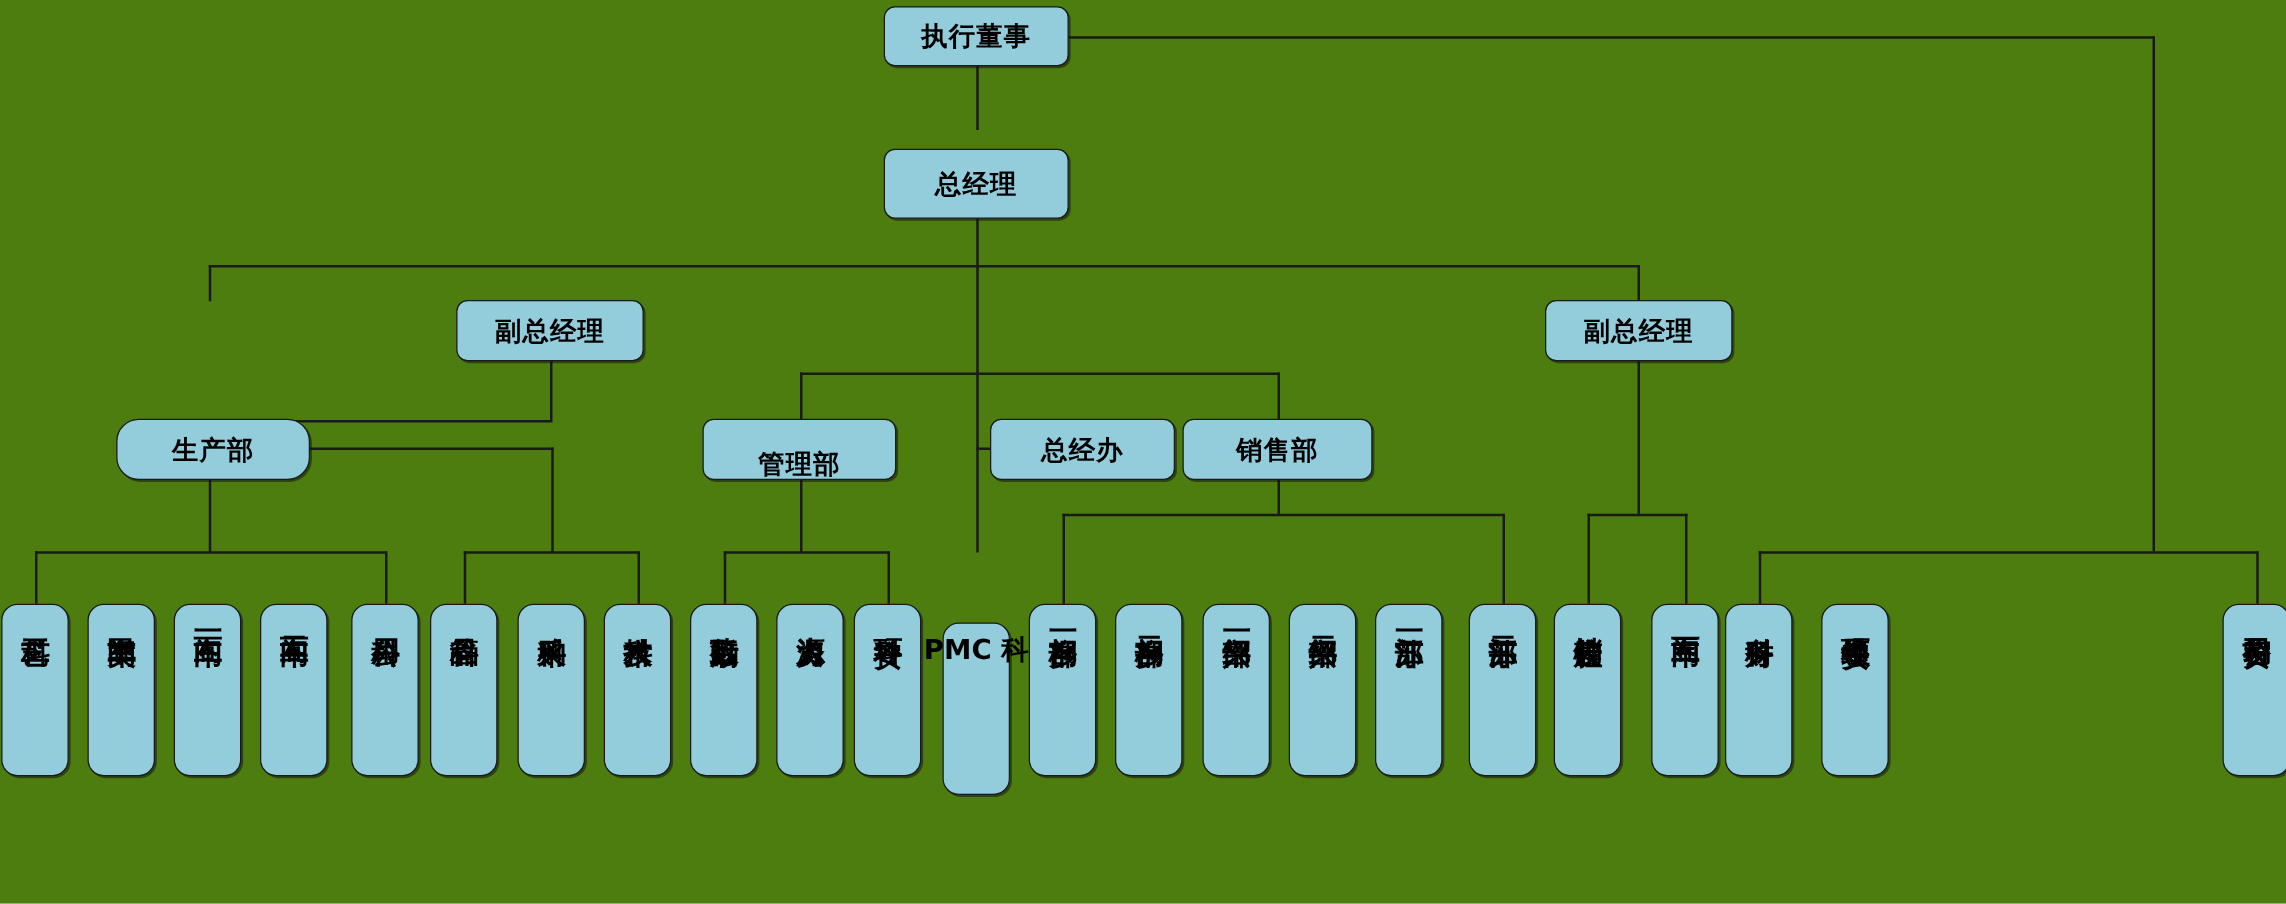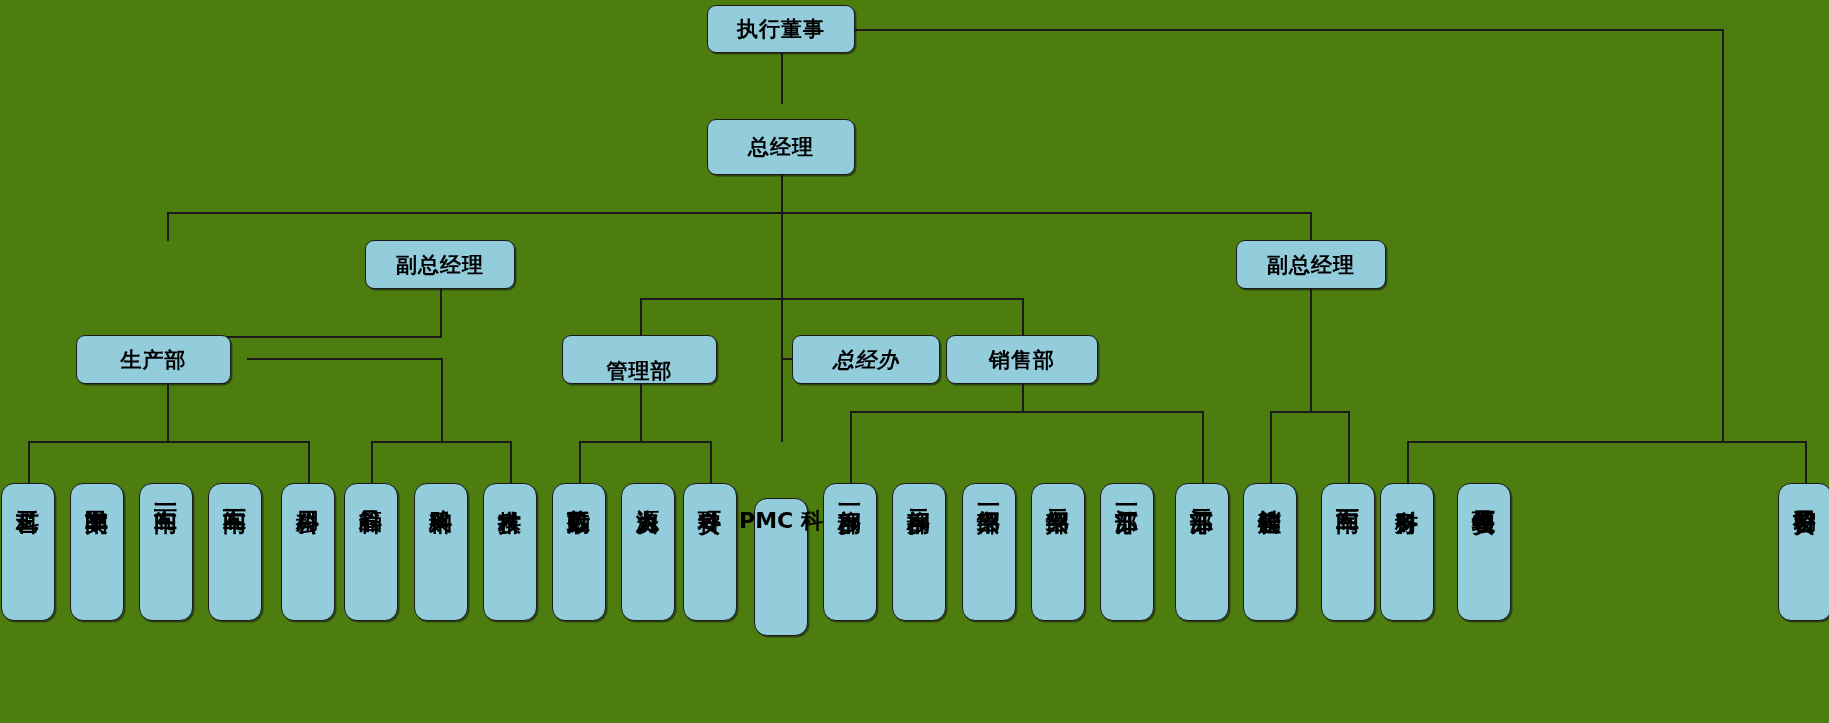--- a/index.html
+++ b/index.html
@@ -128,29 +128,29 @@
   </div>
 
   <div class="node horiz" style="left:365px;top:240px;width:150px;height:49px;">
     <span class="lbl">副总经理</span>
   </div>
 
   <div class="node horiz" style="left:1236px;top:240px;width:150px;height:49px;">
     <span class="lbl">副总经理</span>
   </div>
 
-  <div class="node horiz" style="left:76px;top:335px;width:155px;height:49px;">
+  <div class="node horiz" style="left:93px;top:335px;width:155px;height:49px;border-radius:18px;">
     <span class="lbl">生产部</span>
   </div>
 
   <div class="node horiz" style="left:562px;top:335px;width:155px;height:49px;align-items:flex-end;">
     <span class="lbl">管理部</span>
   </div>
 
-  <div class="node horiz" style="left:792px;top:335px;width:148px;height:49px;font-style:italic;">
+  <div class="node horiz" style="left:792px;top:335px;width:148px;height:49px;">
     <span class="lbl">总经办</span>
   </div>
 
   <div class="node horiz" style="left:946px;top:335px;width:152px;height:49px;">
     <span class="lbl">销售部</span>
   </div>
 
   <div class="node vert" style="left:1px;top:483px;width:54px;height:138px;">
       <span class="lbl">工艺科</span>
     </div>

